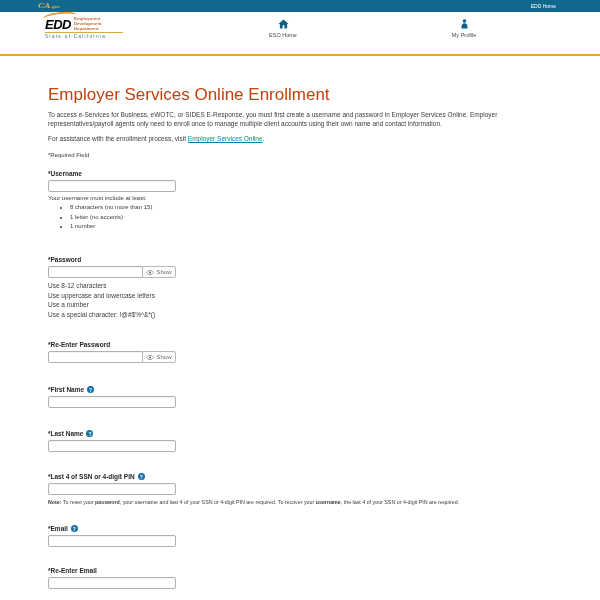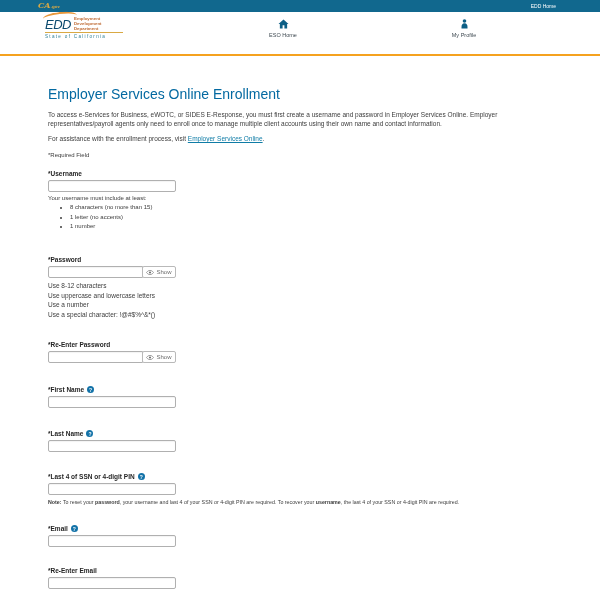--- a/index.html
+++ b/index.html
@@ -13,38 +13,38 @@
     font-weight:bold; font-size:8px; line-height:12px; }
   .cagov .gov { font-size:4px; font-style:normal; vertical-align:baseline; }
   .topbar-link { color:#ffffff; font-size:5px; text-decoration:none; }
 
   
   .header { height:42px; position:relative; background:#fff; }
   .edd-logo { position:absolute; left:45px; top:4px; width:80px; }
   .edd-top { display:flex; align-items:flex-end; gap:3px; position:relative; }
   .edd-swoosh { position:absolute; left:-2px; top:-4px; width:34px; height:10px;
     border-top:2px solid #e8973a; border-radius:50%; transform:rotate(-6deg); }
-  .edd-acronym { font-size:13px; font-weight:400; font-style:italic;
-    color:#0c4a6e; letter-spacing:-0.5px; line-height:13px; }
+  .edd-acronym { font-size:13px; font-weight:700; font-style:italic;
+    color:#000000; letter-spacing:-0.5px; line-height:13px; }
   .edd-lines { display:flex; flex-direction:column; }
   .edd-line { font-size:4.4px; font-weight:700; color:#bf6b35; line-height:5px; }
   .edd-rule { border-top:1px solid #d9a944; margin:1px 0 1px 0; width:78px; }
   .edd-tagline { font-size:4.6px; color:#2f7f96; letter-spacing:1.3px;
     white-space:nowrap; }
   .hdr-nav-item { position:absolute; top:7px; display:flex; flex-direction:column;
     align-items:center; gap:3px; text-decoration:none; cursor:pointer; }
   .hdr-nav-item.eso { left:255px; width:56px; }
   .hdr-nav-item.profile { left:436px; width:56px; }
   .hdr-nav-label { font-size:5.5px; color:#3f4a52; }
   .orange-rule { height:2px; background:#f5a21f; }
 
   
   .content { padding:0 48px; }
-  .page-title { margin-top:31px; font-size:14px; font-weight:400;
-    color:#0369a1; line-height:15px; }
+  .page-title { margin-top:31px; font-size:17px; font-weight:400;
+    color:#c2410c; line-height:15px; }
   .intro { margin-top:8px; font-size:6.5px; line-height:9px; color:#3c3c3c;
     max-width:508px; }
   .assist { margin-top:7px; font-size:6.5px; color:#3c3c3c; }
   .assist a { color:#0f7ca6; text-decoration:underline; cursor:pointer; }
   .required-note { margin-top:10px; font-size:6px; color:#3c3c3c; }
 
   .group { margin-top:20px; }
   .field-label { font-size:6.5px; font-weight:700; color:#262626;
     display:flex; align-items:center; gap:3px; }
   .help-icon { width:7px; height:7px; border-radius:50%; background:#1272a8;

